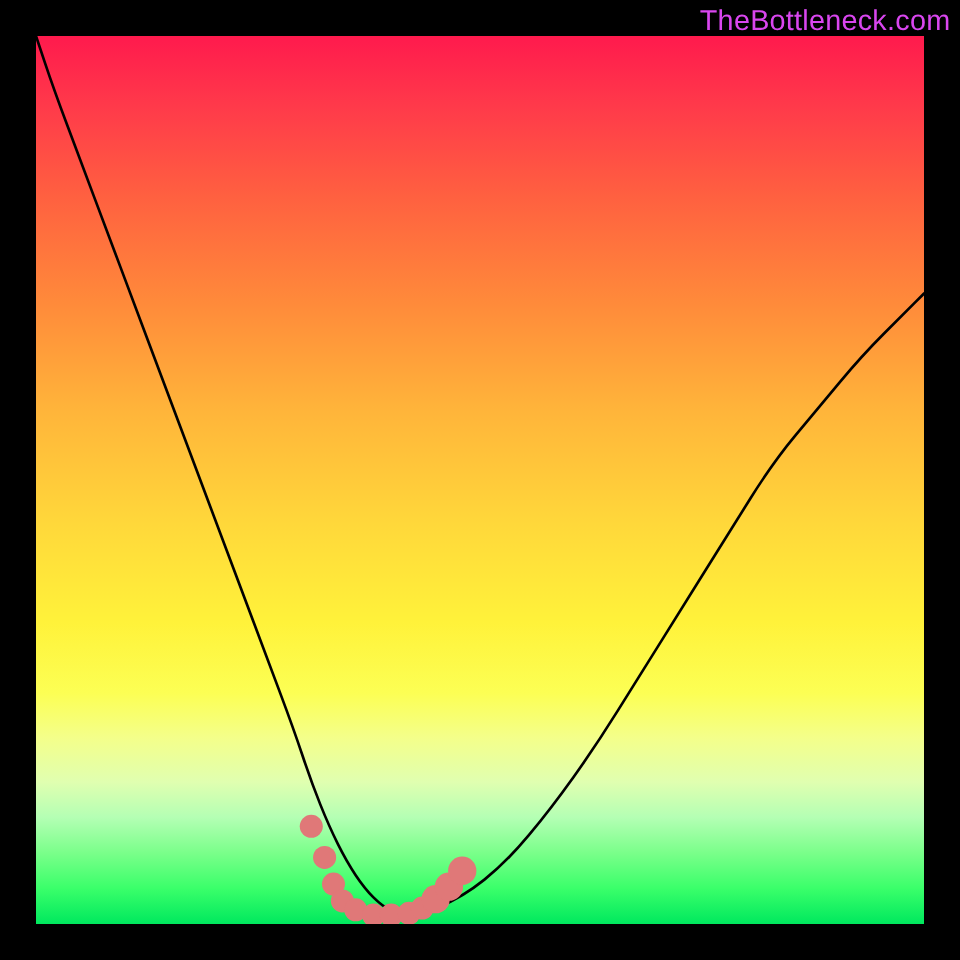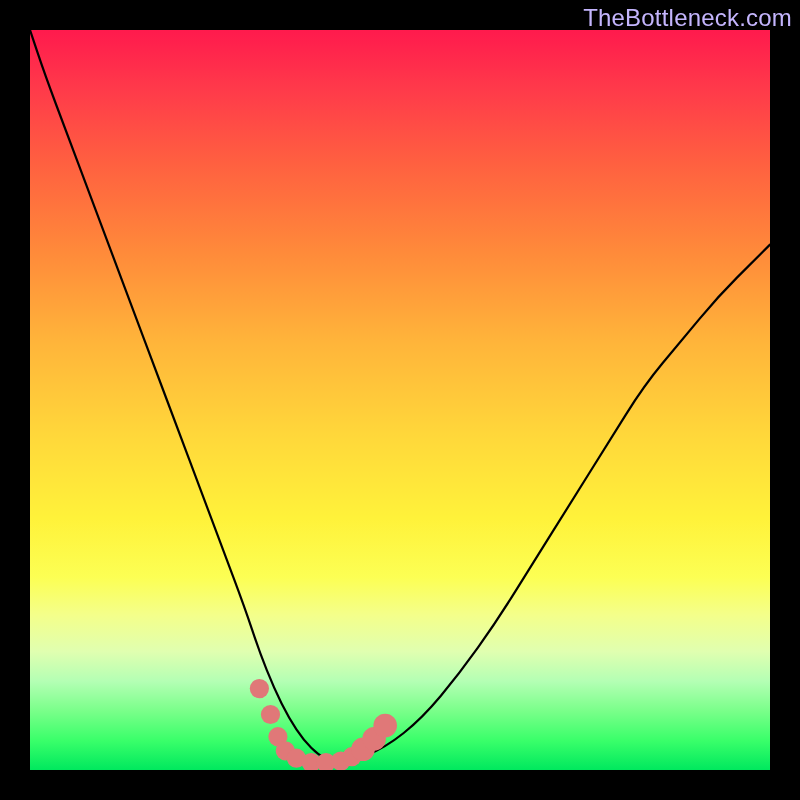--- a/index.html
+++ b/index.html
@@ -41,21 +41,21 @@
       #b4ffb4 88%,
       #7aff8a 92%,
       #3aff6a 96%,
       #00e85e 100%
     );
   }
   .watermark {
     position: absolute;
     top: 4px;
     right: 8px;
-    color: #c4b5fd;
+    color: #d946ef;
     font-size: 24px;
     font-weight: 400;
     letter-spacing: 0.2px;
     user-select: none;
   }
   svg.overlay {
     position: absolute;
     left: 0;
     top: 0;
     width: 740px;

